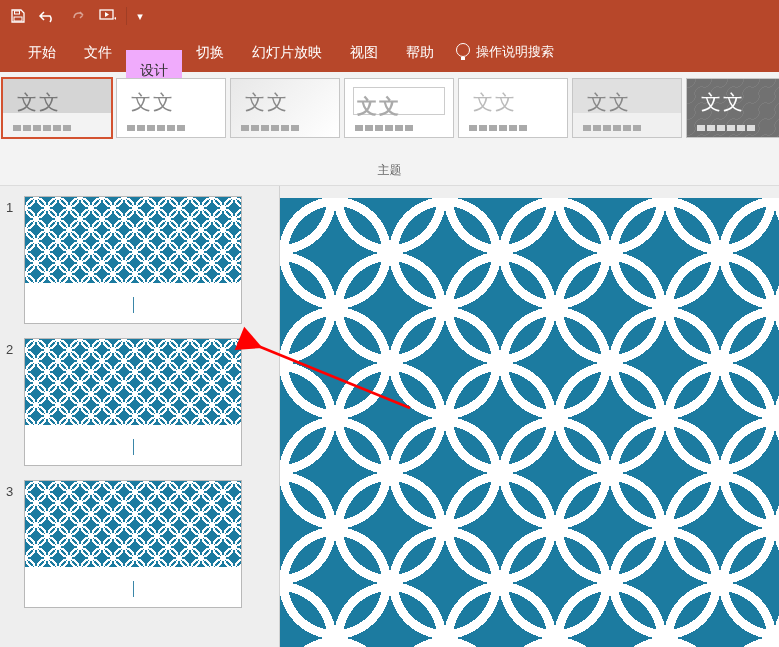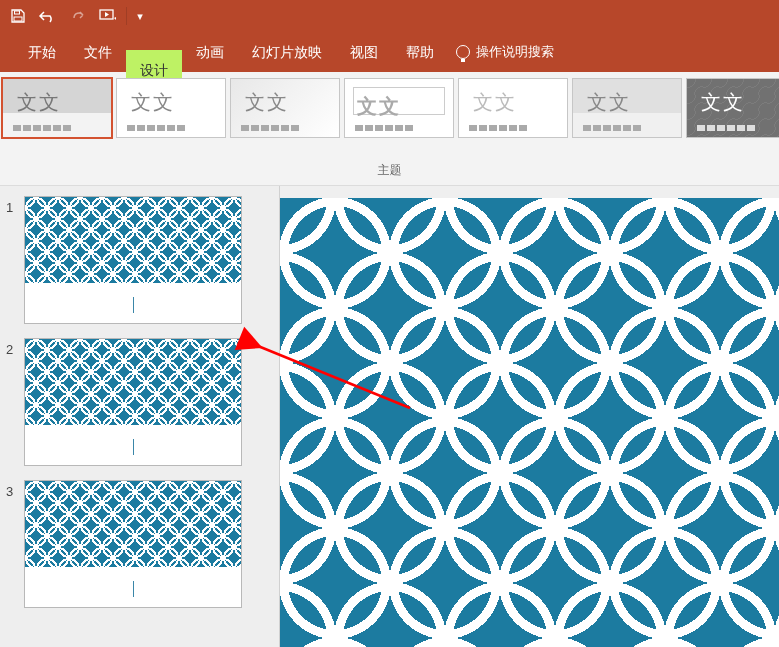--- a/index.html
+++ b/index.html
@@ -2,22 +2,22 @@
 <html><head>
 <meta charset="utf-8">
 <style>
   * { box-sizing: border-box; margin: 0; padding: 0; }
   body { font-family: "Microsoft YaHei", Arial, sans-serif; font-size: 13px; background: #fff; overflow: hidden; width: 779px; height: 647px; position: relative; }
   .titlebar { height: 32px; background: #b7472a; display: flex; align-items: center; padding: 0 4px; gap: 2px; }
   .title-btn { width: 28px; height: 28px; display: flex; align-items: center; justify-content: center; color: #fff; font-size: 15px; cursor: pointer; }
   .title-sep { width: 1px; height: 18px; background: #a03e25; margin: 0 2px; }
   .ribbon-tabs { height: 40px; background: #b7472a; display: flex; align-items: center; padding-left: 14px; color: #fff; }
   .tab { padding: 0 14px; height: 40px; line-height: 40px; font-size: 14px; cursor: pointer; }
-  .tab.active { background: #bef264; color: #333; margin-top: 35px; }
-  .tell-me { display: flex; align-items: center; color: #fff; margin-left: 8px; cursor: text; }
+  .tab.active { background: #f0abfc; color: #333; margin-top: 35px; }
+  .tell-me { display: flex; color: #fff; margin-left: 8px; cursor: text; }
   .tell-me .bulb { width: 14px; height: 14px; border: 1.5px solid #fff; border-radius: 50%; margin-right: 6px; position: relative; }
   .tell-me .bulb:after { content: ""; position: absolute; bottom: -4px; left: 4px; width: 4px; height: 3px; background: #fff; }
   .ribbon-body { height: 114px; background: #f3f3f3; border-bottom: 1px solid #dcdcdc; display: flex; flex-direction: column; }
   .themes-row { flex: 1; display: flex; align-items: flex-start; padding: 6px 12px 0 2px; gap: 4px; overflow: hidden; }
   .theme-thumb { width: 110px; height: 60px; background: #fff; border: 1px solid #c6c6c6; position: relative; cursor: pointer; flex-shrink: 0; }
   .theme-thumb.selected { outline: 2px solid #d35230; outline-offset: -1px; }
   .theme-aa { position: absolute; top: 10px; left: 14px; font-size: 20px; color: #888; letter-spacing: 2px; }
   .theme-color-bar { position: absolute; bottom: 6px; left: 10px; display: flex; gap: 2px; }
   .theme-color-bar span { width: 8px; height: 6px; background: #aaa; display: inline-block; }
   .theme-thumb.pattern-bg { background: #fff; }
@@ -96,21 +96,21 @@
       </svg>
   </div>
   <div class="title-sep"></div>
   <div class="title-btn" style="width:18px;font-size:11px">▾</div>
 </div>
 
 <div class="ribbon-tabs">
   <div class="tab">开始</div>
   <div class="tab">文件</div>
   <div class="tab active">设计</div>
-  <div class="tab">动画</div>
+  <div class="tab">切换</div>
   <div class="tab">幻灯片放映</div>
   <div class="tab">视图</div>
   <div class="tab">帮助</div>
   <div class="tell-me">
     <span class="bulb"></span>
     <span>操作说明搜索</span>
   </div>
 </div>
 
 <div class="ribbon-body">

